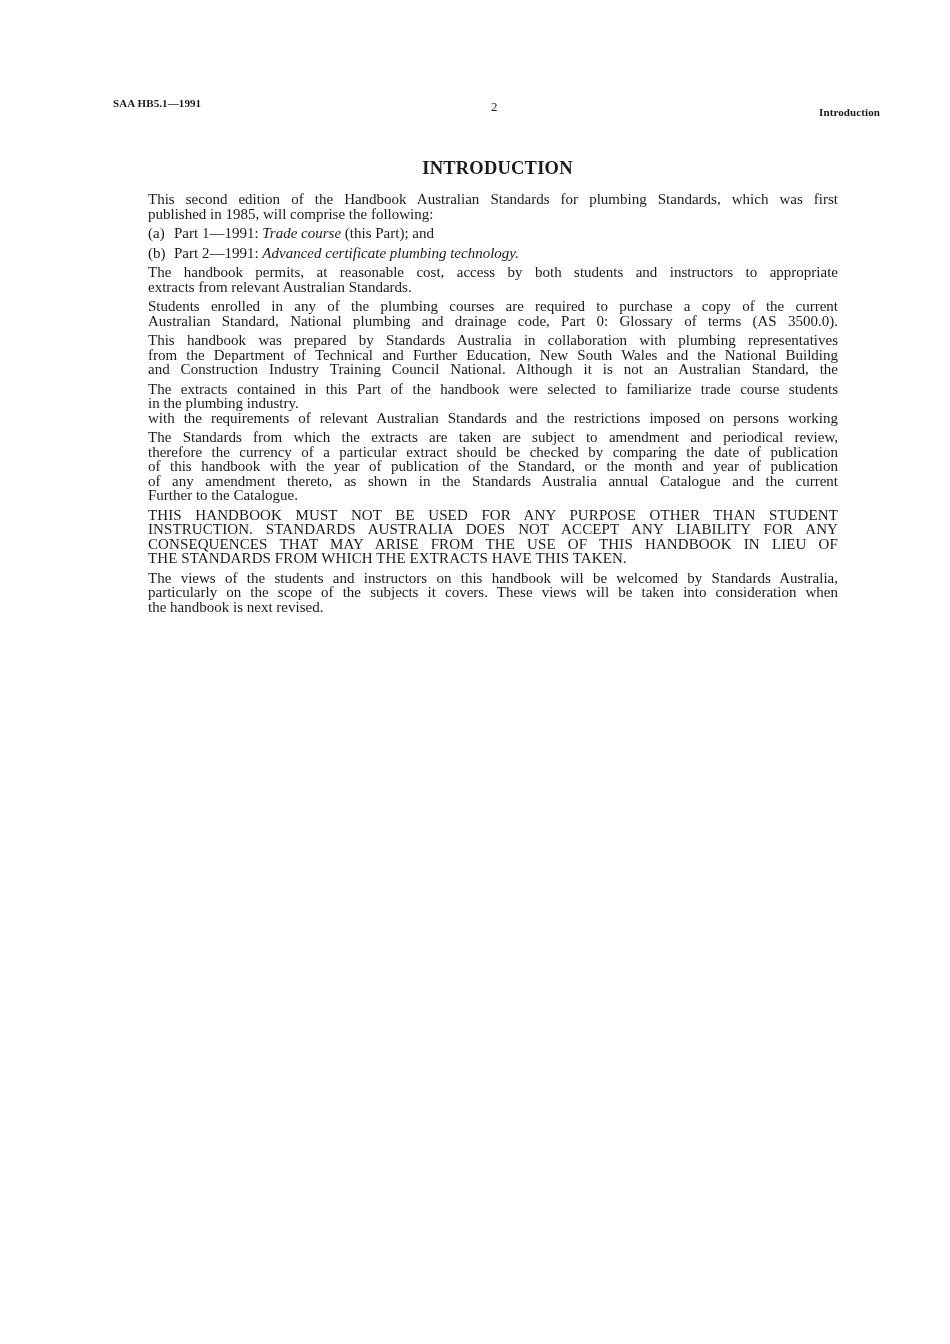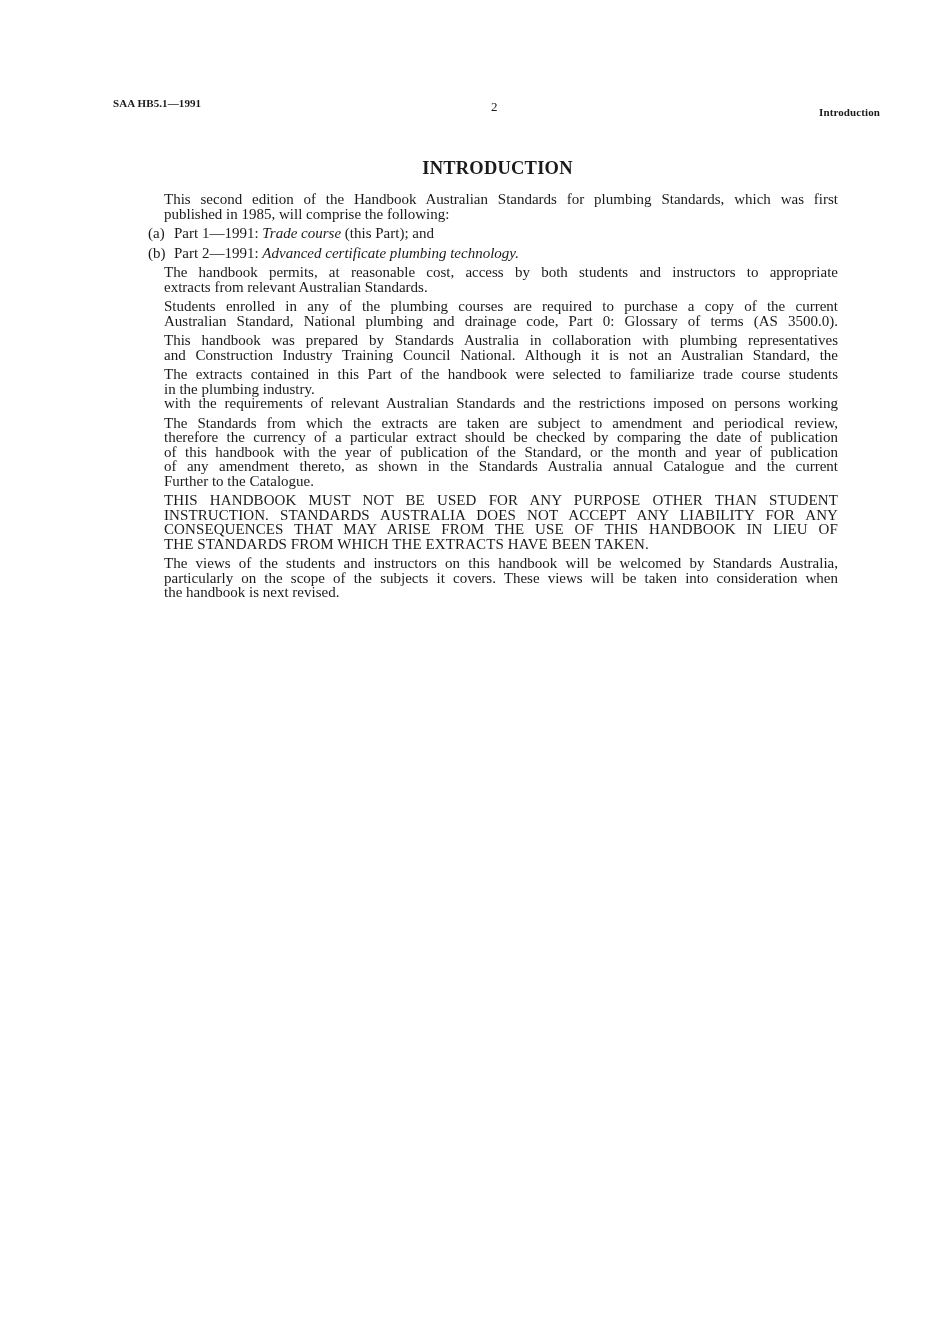--- a/index.html
+++ b/index.html
@@ -10,21 +10,21 @@
     .hdr { position: absolute; font-weight: bold; font-size: 11px; letter-spacing: 0.1px; }
     .hdr-left { left: 113px; top: 97px; }
     .hdr-center { left: 491px; top: 99px; font-weight: normal; font-size: 13px; }
     .hdr-right { right: 70px; top: 106px; }
     .title {
       position: absolute; left: 0; width: 100%; top: 158px; text-align: center;
       font-weight: bold; font-size: 18.5px; letter-spacing: 0.2px;
     }
     .title span { display: inline-block; margin-left: 45px; }
     .body { position: absolute; left: 148px; top: 192px; width: 690px; font-size: 15px; }
-    .para { margin: 0 0 5px 16px; line-height: 14.5px; }
+    .para { margin: 0 0 5px 0; line-height: 14.5px; }
     .line { display: block; white-space: nowrap; text-align: justify; text-align-last: justify; }
     .line.last { text-align-last: left; }
     .item { display: block; white-space: nowrap; margin: 0 0 5px 0; line-height: 14.5px; }
     .item .lbl { display: inline-block; width: 26px; }
     i { font-style: italic; margin-top: 35px; }
     .caps .line { letter-spacing: 0.1px; }
   </style>
 </head>
 <body>
 
@@ -52,20 +52,21 @@
     <span class="line last">extracts from relevant Australian Standards.</span>
   </div>
 
   <div class="para">
     <span class="line">Students enrolled in any of the plumbing courses are required to purchase a copy of the current</span>
     <span class="line">Australian Standard, National plumbing and drainage code, Part 0: Glossary of terms (AS 3500.0).</span>
   </div>
 
   <div class="para">
     <span class="line">This handbook was prepared by Standards Australia in collaboration with plumbing representatives</span>
+    <span class="line">from the Department of Technical and Further Education, New South Wales and the National Building</span>
     <span class="line">and Construction Industry Training Council National. Although it is not an Australian Standard, the</span>
   </div>
 
   <div class="para">
     <span class="line">The extracts contained in this Part of the handbook were selected to familiarize trade course students</span>
     <span class="line last">in the plumbing industry.</span>
     <span class="line">with the requirements of relevant Australian Standards and the restrictions imposed on persons working</span>
   </div>
 
   <div class="para">
@@ -73,21 +74,21 @@
     <span class="line">therefore the currency of a particular extract should be checked by comparing the date of publication</span>
     <span class="line">of this handbook with the year of publication of the Standard, or the month and year of publication</span>
     <span class="line">of any amendment thereto, as shown in the Standards Australia annual Catalogue and the current</span>
     <span class="line last">Further to the Catalogue.</span>
   </div>
 
   <div class="para caps">
     <span class="line">THIS HANDBOOK MUST NOT BE USED FOR ANY PURPOSE OTHER THAN STUDENT</span>
     <span class="line">INSTRUCTION. STANDARDS AUSTRALIA DOES NOT ACCEPT ANY LIABILITY FOR ANY</span>
     <span class="line">CONSEQUENCES THAT MAY ARISE FROM THE USE OF THIS HANDBOOK IN LIEU OF</span>
-    <span class="line last">THE STANDARDS FROM WHICH THE EXTRACTS HAVE BEEN TAKEN.</span>
+    <span class="line last">THE STANDARDS FROM WHICH THE EXTRACTS HAVE THIS TAKEN.</span>
   </div>
 
   <div class="para">
     <span class="line">The views of the students and instructors on this handbook will be welcomed by Standards Australia,</span>
     <span class="line">particularly on the scope of the subjects it covers. These views will be taken into consideration when</span>
     <span class="line last">the handbook is next revised.</span>
   </div>
 </div>
 
 </body></html>

